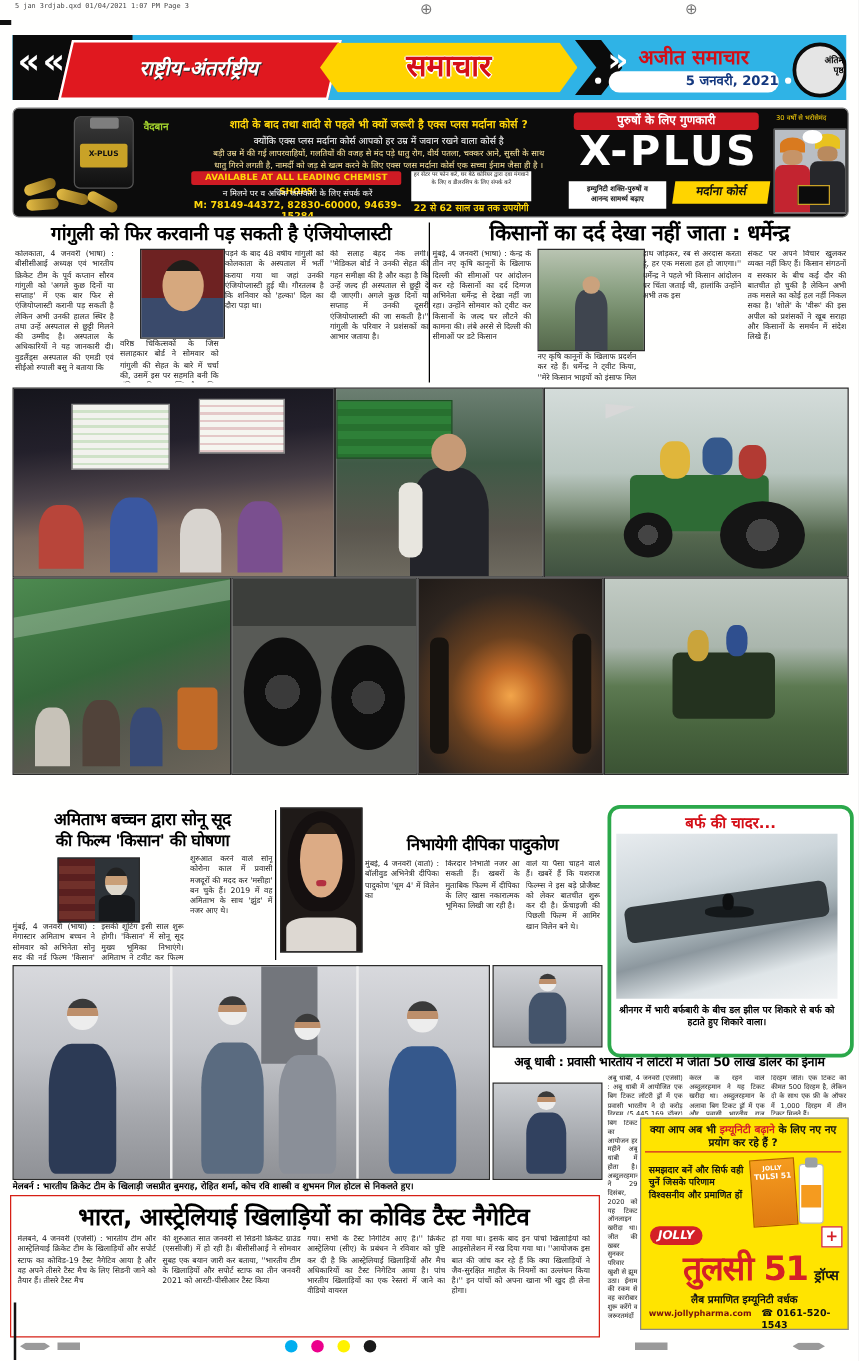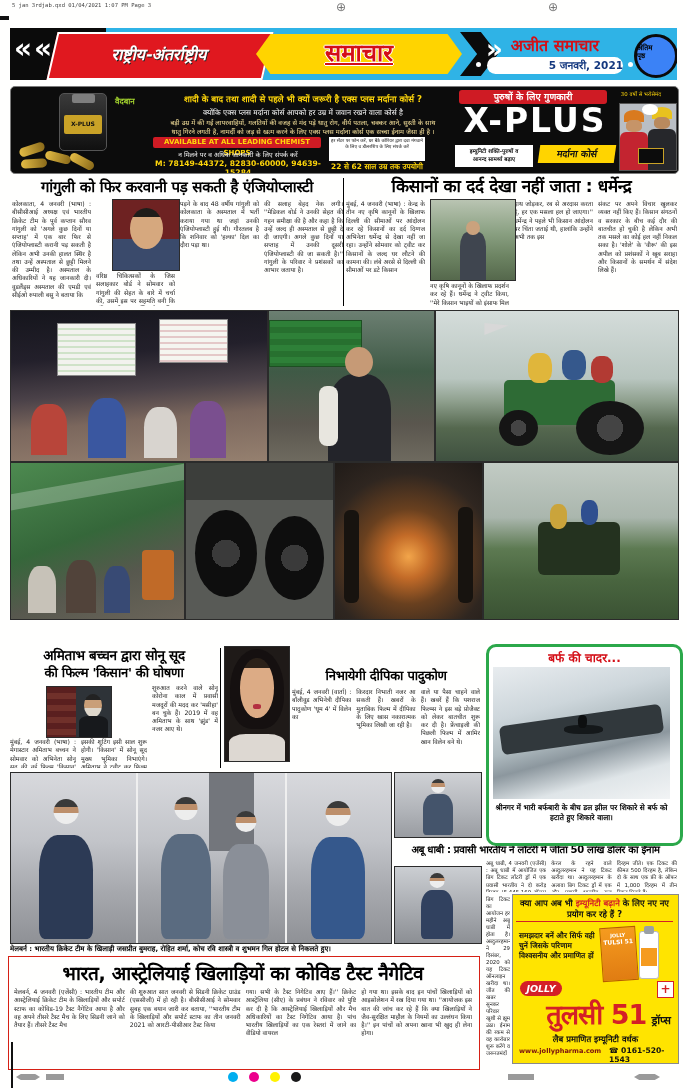--- a/index.html
+++ b/index.html
@@ -12,21 +12,21 @@
   .photo{position:absolute;overflow:hidden;border:1px solid #2b2b2b;}
   .photo .shp{position:absolute;}
   .cap{font-weight:bold;color:#000;}
   .vline{position:absolute;width:1px;background:#000;}
   .person{position:absolute;}
   .person .hd{position:absolute;left:50%;transform:translateX(-50%);top:0;width:46%;aspect-ratio:1/1;border-radius:50%;
       background:linear-gradient(180deg,#3a3a3a 0 30%,#bd8f6b 30% 56%,#ededed 56% 100%);}
   .person .bd{position:absolute;top:26%;left:0;width:100%;height:74%;border-radius:34% 34% 10% 10%;}
   .regdot{position:absolute;width:10px;height:10px;border-radius:50%;}
   .greybar{position:absolute;height:6px;background:#9a9a9a;}
-  .outline-w{text-shadow:-1px 0 #fff,1px 0 #fff,0 -1px #fff,0 1px #fff;text-decoration:underline;}
+  .outline-w{text-shadow:-1px 0 #fff,1px 0 #fff,0 -1px #fff,0 1px #fff;}
   .outline-k{text-shadow:1px 1px 0 #222;}
 </style>
 </head>
 <body>
 
 <div class="page">
 
   <div class="abs" style="left:12px;top:2px;font-size:5.5px;color:#444;font-family:'DejaVu Sans Mono',monospace;">5 jan 3rdjab.qxd   01/04/2021   1:07 PM   Page 3</div>
   <div class="abs" style="left:336px;top:0px;font-size:12px;color:#777;">⊕</div>
   <div class="abs" style="left:548px;top:0px;font-size:12px;color:#777;">⊕</div>
@@ -43,21 +43,21 @@
       <div class="outline-w" style="font-size:24px;font-weight:bold;color:#d40f17;text-align:center;line-height:38px;white-space:nowrap;">समाचार</div>
     </div>
     <div class="abs" style="left:450px;top:4px;width:38px;height:44px;background:#0b0b0b;clip-path:polygon(0 0,55% 0,100% 50%,55% 100%,0 100%,45% 50%);"></div>
     <div class="abs" style="left:476px;top:6px;font-size:26px;font-weight:bold;color:#fff;">»</div>
     <div class="abs" style="left:470px;top:6px;width:150px;font-size:16px;font-weight:bold;color:#d40f17;text-align:center;white-space:nowrap;">अजीत समाचार</div>
     <div class="abs" style="left:477px;top:29px;width:136px;height:17px;background:#fff;border-radius:9px;">
       <div style="font-size:10.5px;font-weight:bold;color:#14387f;text-align:right;line-height:17px;">5 जनवरी, 2021</div>
     </div>
     <div class="abs" style="left:466px;top:34px;width:5px;height:5px;border-radius:50%;background:#fff;"></div>
     <div class="abs" style="left:618px;top:34px;width:5px;height:5px;border-radius:50%;background:#fff;"></div>
-    <div class="abs" style="left:624px;top:6px;width:38px;height:38px;background:#3b82f6;border:3px solid #0b0b0b;border-radius:50%;text-align:left;">
+    <div class="abs" style="left:624px;top:6px;width:38px;height:38px;background:#e5e5e5;border:3px solid #0b0b0b;border-radius:50%;text-align:right;">
       <div style="font-size:7px;font-weight:bold;color:#000;margin-top:8px;line-height:1.1;">अंतिम</div>
       <div style="font-size:7px;font-weight:bold;color:#000;line-height:1.1;">पृष्ठ</div>
     </div>
   </div>
 
   <div class="abs" style="left:10px;top:86px;width:667px;height:86px;background:#0c0c0c;border:1px solid #7c7c7c;border-radius:5px;overflow:hidden;">
     <div class="abs" style="left:48px;top:6px;width:46px;height:56px;background:linear-gradient(180deg,#3a3a3a,#101010);border-radius:5px;border:1px solid #555;">
       <div class="abs" style="left:25%;top:0;width:50%;height:16%;background:#7e7e7e;border-radius:2px;"></div>
       <div class="abs" style="left:8%;top:38%;width:84%;height:34%;background:#c9a227;color:#111;font-size:6px;font-weight:bold;text-align:center;line-height:18px;border-radius:2px;">X-PLUS</div>
     </div>

